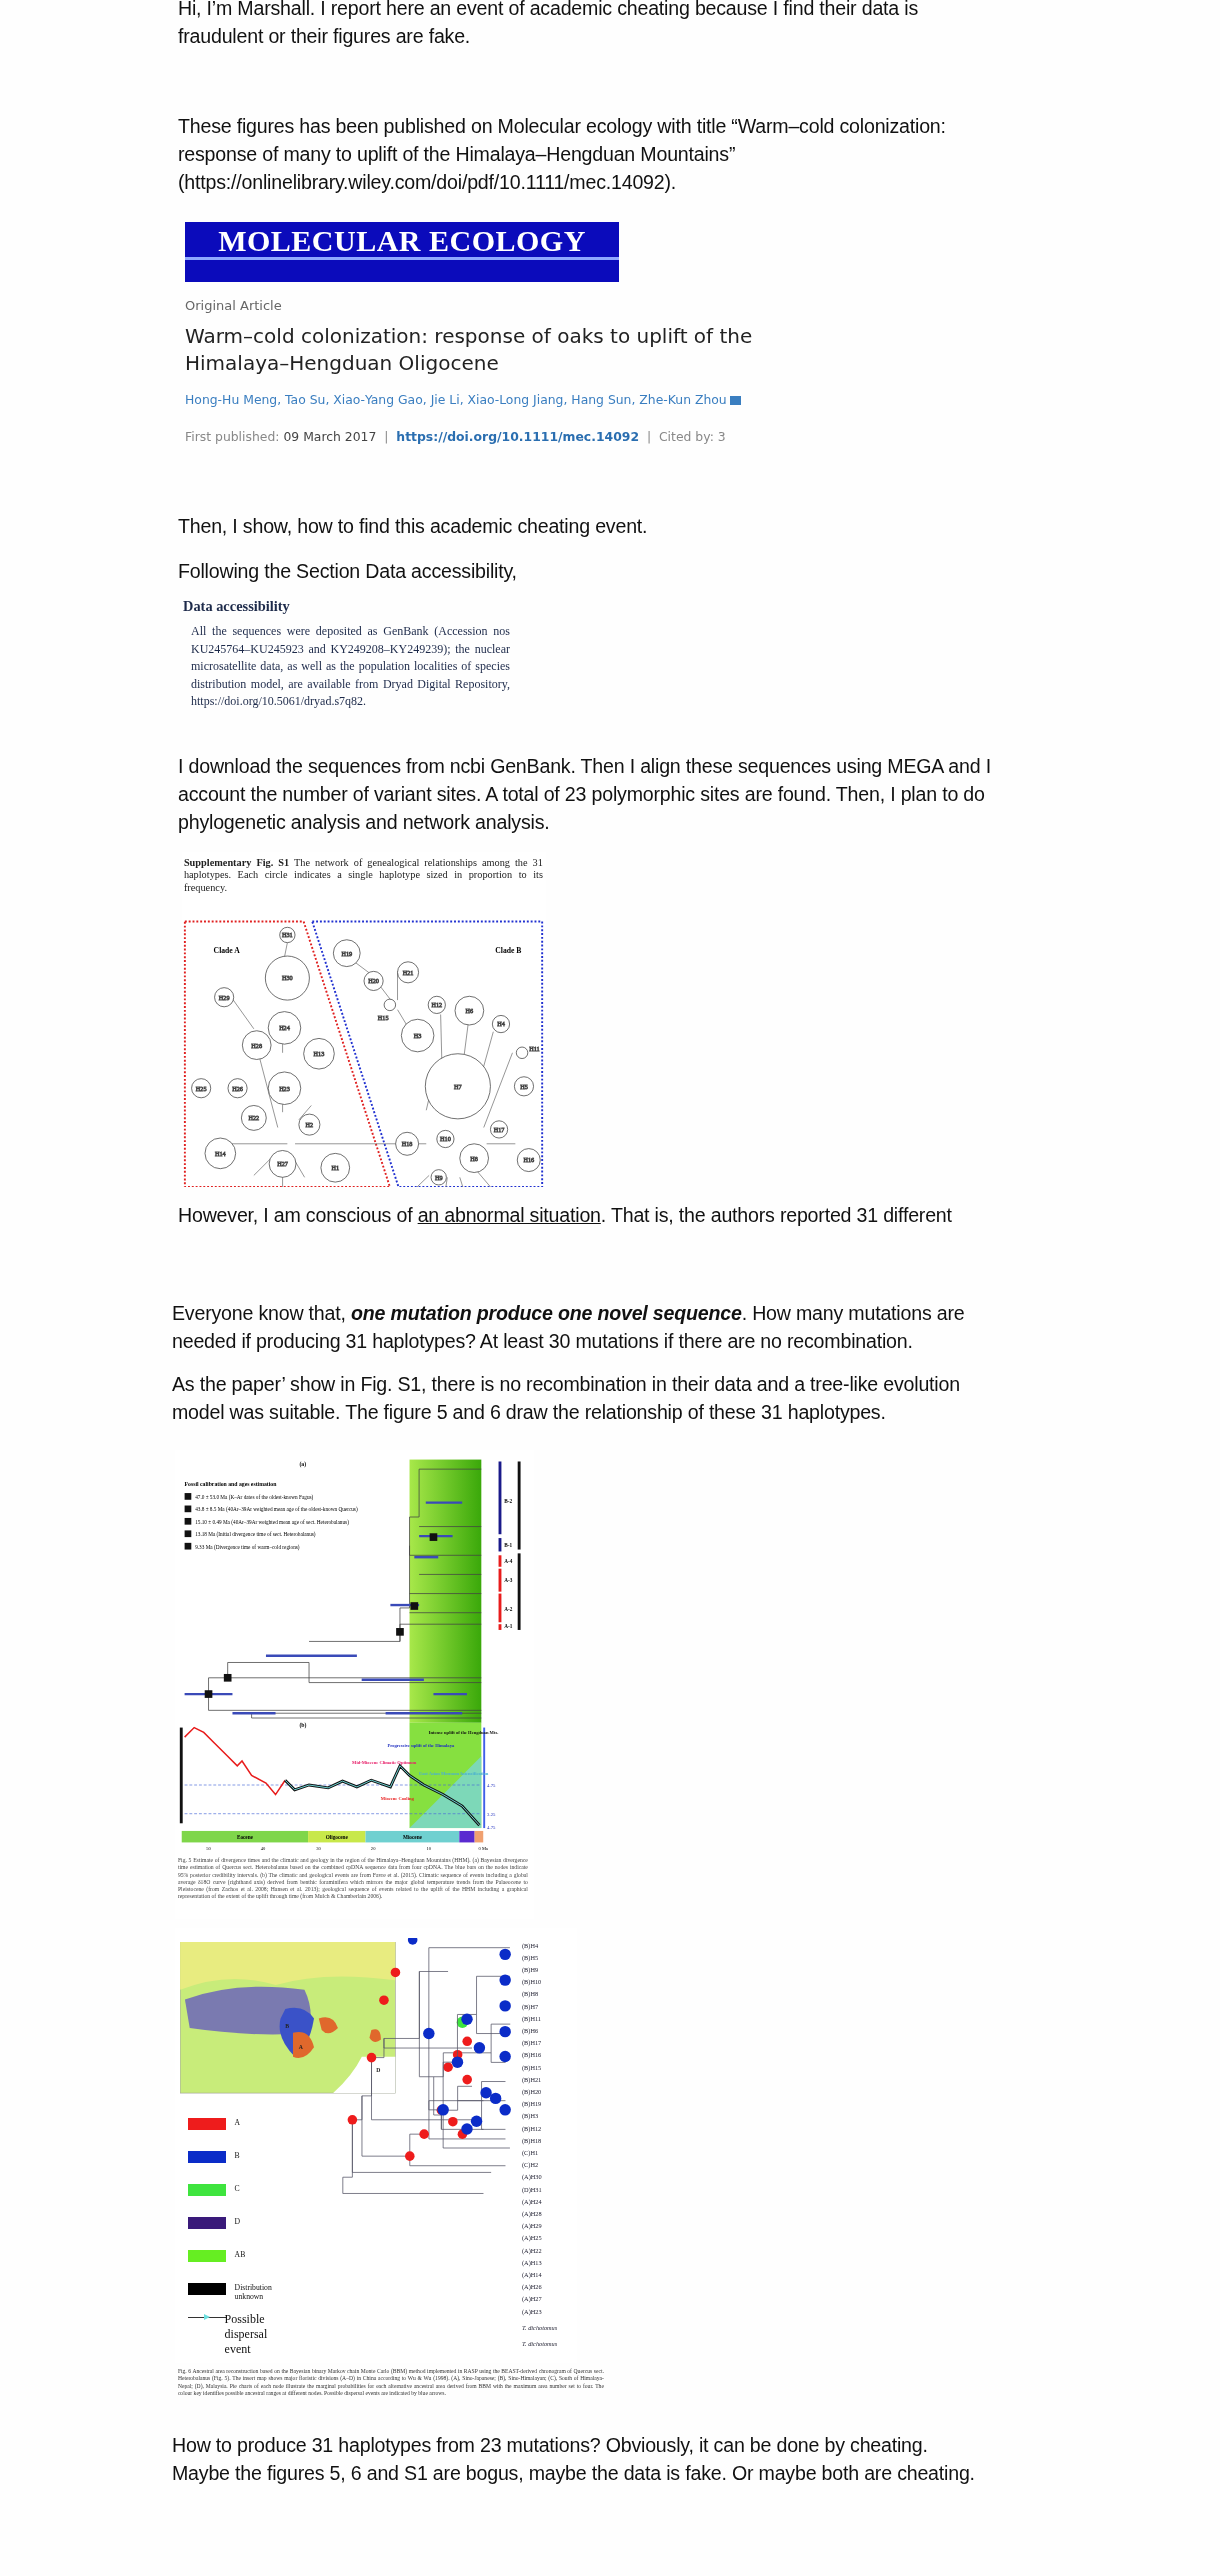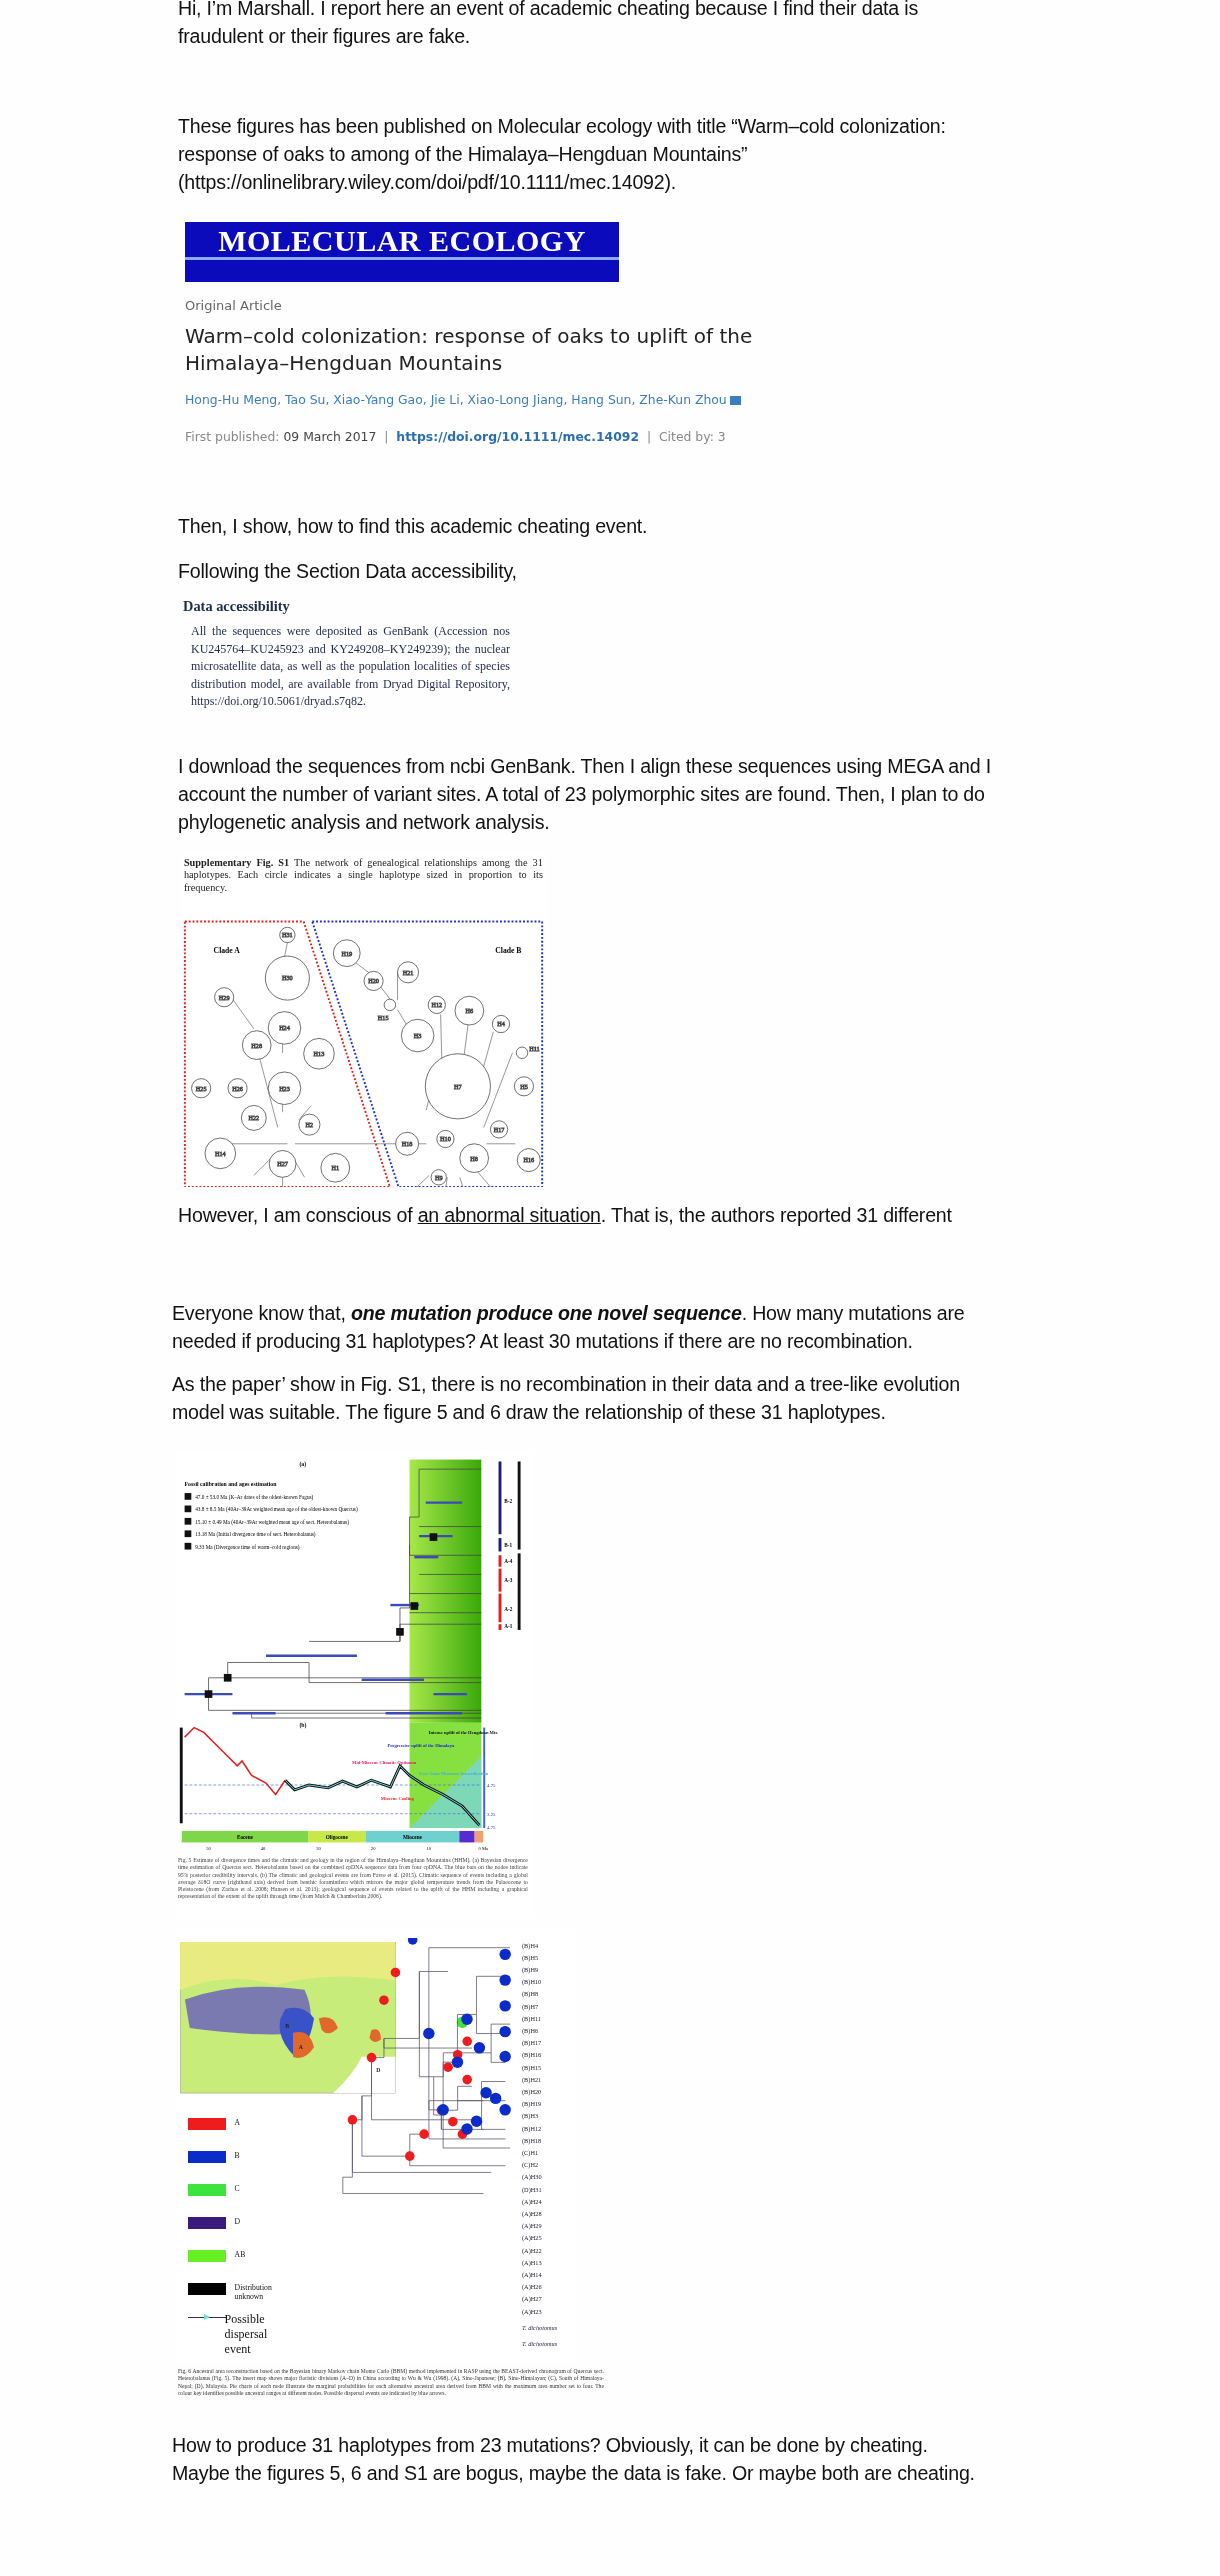--- a/index.html
+++ b/index.html
@@ -30,32 +30,32 @@
 </head>
 <body>
 
 <div class="p" style="left:178px;top:-5.7px;">
   <div>Hi, I’m Marshall. I report here an event of academic cheating because I find their data is</div>
   <div>fraudulent or their figures are fake.</div>
 </div>
 
 <div class="p" style="left:178px;top:112px;">
   <div>These figures has been published on Molecular ecology with title “Warm–cold colonization:</div>
-  <div>response of oaks to among of the Himalaya–Hengduan Mountains”</div>
+  <div>response of many to uplift of the Himalaya–Hengduan Mountains”</div>
   <div>(https://onlinelibrary.wiley.com/doi/pdf/10.1111/mec.14092).</div>
 </div>
 
 <div class="banner">
   <div class="t">MOLECULAR ECOLOGY</div>
   <div class="line"></div>
 </div>
 <div class="small-grey" style="left:185px;top:298px;font-family:'DejaVu Sans',sans-serif;">Original Article</div>
 <div class="art-title">
   <div>Warm–cold colonization: response of oaks to uplift of the</div>
-  <div>Himalaya–Hengduan Mountains</div>
+  <div>Himalaya–Hengduan Oligocene</div>
 </div>
 <div class="authors">
   <span>Hong‑Hu Meng,  Tao Su,  Xiao‑Yang Gao,  Jie Li,  Xiao‑Long Jiang,  Hang Sun,  Zhe‑Kun Zhou</span><span class="mail"></span>
 </div>
 <div class="publine">
   <span>First published:</span>
   <span class="d">09 March 2017</span>
   &nbsp;|&nbsp; <span class="doi">https://doi.org/10.1111/mec.14092</span>
   &nbsp;|&nbsp; <span>Cited by: 3</span>
 </div>

